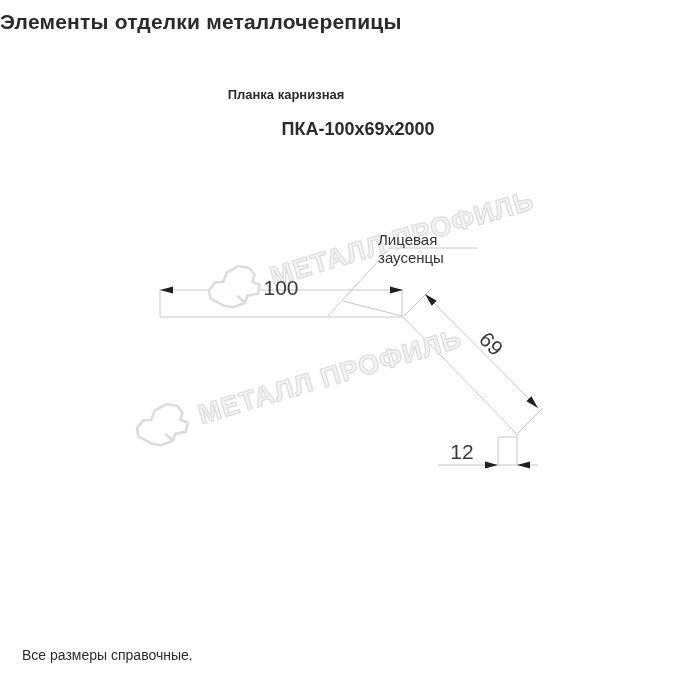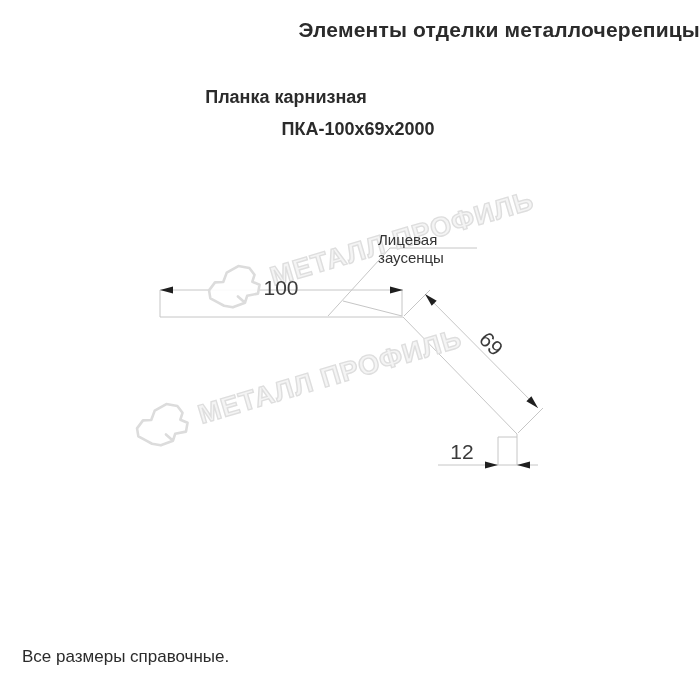--- a/index.html
+++ b/index.html
@@ -2,26 +2,26 @@
 <html><head>
 <meta charset="utf-8">
 <style>
   html,body{margin:0;padding:0;background:#fff;}
   .canvas{
     position:relative;width:700px;height:700px;background:#ffffff;
     font-family:"Liberation Sans", sans-serif;color:#2e2e2e;overflow:hidden;
   }
   
   .title{
-    position:absolute;top:18px;left:0;width:700px;text-align:right;
+    position:absolute;top:10px;left:0;width:700px;text-align:left;
     font-size:21px;font-weight:bold;color:#2b2b2b;letter-spacing:.2px;
   }
   .subtitle{
     position:absolute;top:87px;left:0;width:572px;text-align:center;
-    font-size:18px;font-weight:bold;color:#2b2b2b;
+    font-size:13px;font-weight:bold;color:#2b2b2b;
   }
   .code{
     position:absolute;top:119px;left:0;width:700px;text-align:center;
     font-size:18px;font-weight:bold;color:#2b2b2b;margin-left:8px;
   }
   
   svg.draw{position:absolute;left:0;top:0;width:700px;height:700px;}
   svg.draw line{stroke:#c6c6c6;stroke-width:1;}
   svg.draw polygon{fill:#1f1f1f;stroke:none;}
   
@@ -46,21 +46,21 @@
   .wm-1{left:205px;top:264px;transform:rotate(-16.5deg);}
   .wm-2{left:133px;top:402px;transform:rotate(-16.5deg);}
   .wm-text{
     font-size:27px;font-weight:bold;letter-spacing:1px;white-space:nowrap;
     color:#f4f4f4;-webkit-text-stroke:1.4px #dedede;
   }
   .cloud{width:60px;height:48px;flex:0 0 auto;}
   .cloud path{fill:rgba(255,255,255,.9);stroke:#dcdcdc;stroke-width:2.6;stroke-linejoin:round;stroke-linecap:round;}
   
   .footer-line{
-    position:absolute;left:22px;font-size:17px;color:#2b2b2b;white-space:nowrap;
+    position:absolute;left:22px;font-size:14px;color:#2b2b2b;white-space:nowrap;
   }
   .foot-1{top:647px;}
   .foot-2{top:665px;}
 </style>
 </head>
 <body>
 
 <div class="canvas">
 
   <svg class="draw" viewBox="0 0 700 700" aria-hidden="true">

